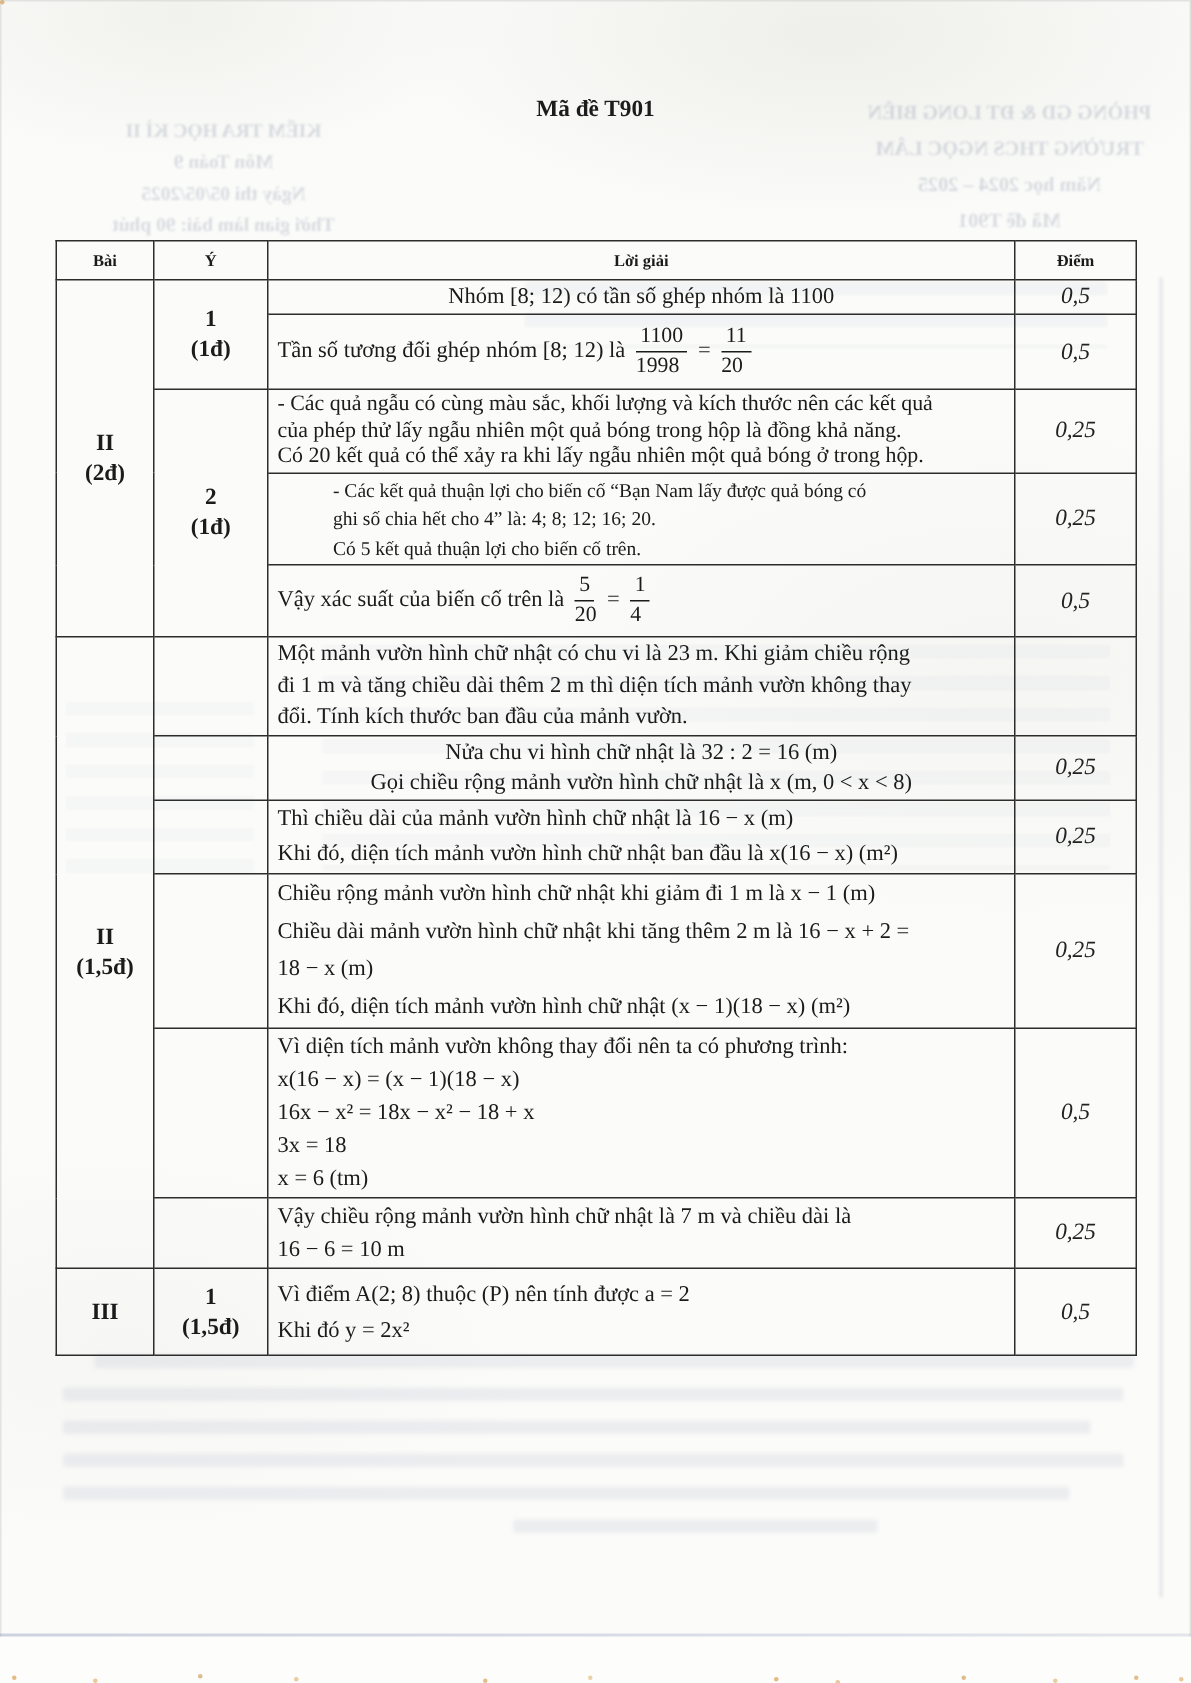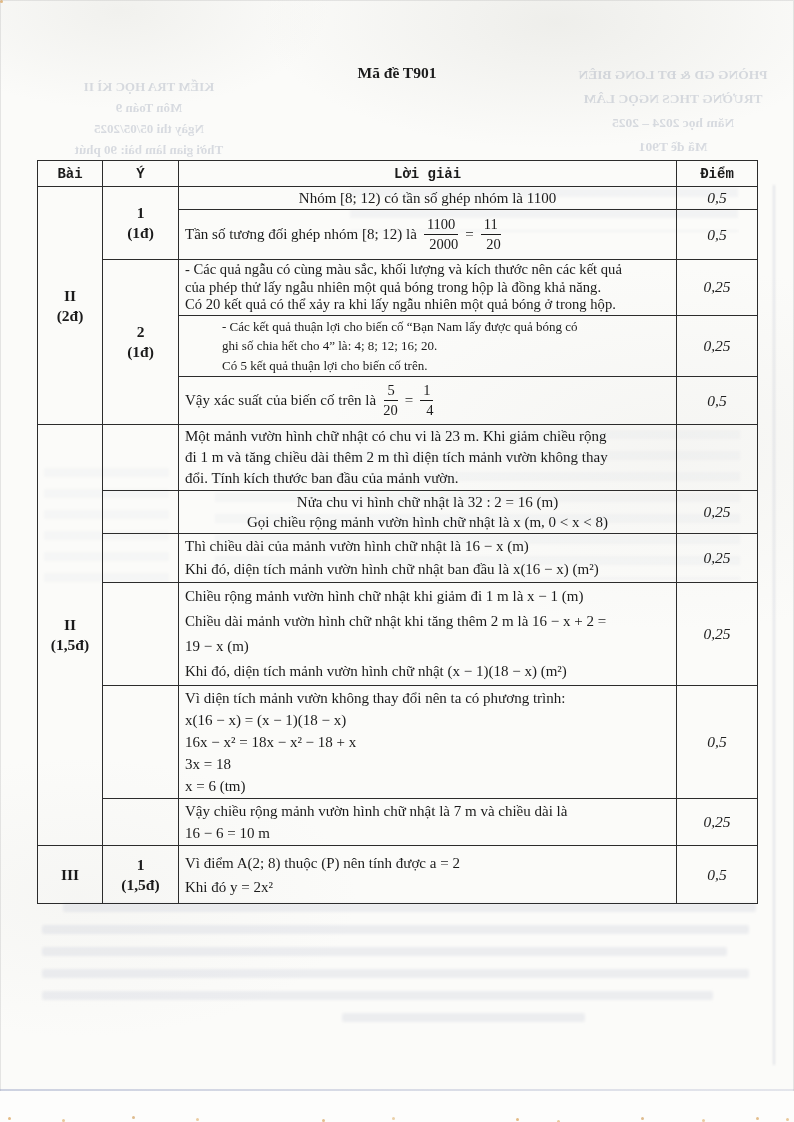--- a/index.html
+++ b/index.html
@@ -43,34 +43,34 @@
   .bleed-par .bp{height:9px;margin-bottom:13px;filter:blur(1.4px);
                  background:rgba(138,148,178,.13);border-radius:2px;}
 
   
   table.answer{
     position:absolute;left:37px;top:160px;width:720px;z-index:2;
     border-collapse:collapse;table-layout:fixed;
     font-size:15px;color:#1b1b1b;
   }
   table.answer td, table.answer th{border:1.5px solid #2c2c2c;padding:1px 6px;vertical-align:middle;}
-  th{font-size:14px;font-weight:bold;text-align:center;padding:2px 4px;font-family:Liberation Mono, monospace;}
+  th{font-size:11px;font-weight:bold;text-align:center;padding:2px 4px;}
   td.bai, td.y{text-align:center;font-weight:bold;font-size:15.5px;line-height:20px;}
   td.diem{text-align:center;font-style:italic;font-size:15.5px;color:#222;}
   td.lg{text-align:left;}
   .line{line-height:22px;}
   .lh17 .line{line-height:17.5px;font-size:14.6px;}
   .lh19 .line{line-height:19.5px;font-size:13px;margin-left:37px;}
   .lh20 .line{line-height:20px;text-align:center;}
   .lh21 .line{line-height:21px;}
   .lh23 .line{line-height:23px;}
   .lh24 .line{line-height:24px;}
   .lh25 .line{line-height:25px;}
   .fracrow{display:flex;align-items:center;}
-  .frac{display:inline-flex;flex-direction:column;align-items:flex-end;
+  .frac{display:inline-flex;flex-direction:column;align-items:flex-start;
         font-size:14.5px;line-height:1.15;margin:0 7px;}
   .frac .num{border-bottom:1.3px solid #1b1b1b;padding:0 3px 1px;}
   .frac .den{padding-top:1px;}
 
   
   .edge-vline{position:absolute;left:773px;top:185px;width:2px;height:880px;
               background:rgba(168,174,190,.28);filter:blur(1px);z-index:1;}
   .edge-hline{position:absolute;left:0;top:1089px;width:794px;height:2px;z-index:3;
               background:linear-gradient(90deg, rgba(150,160,195,.45), rgba(175,180,205,.3));}
   .bottom-strip{position:absolute;left:0;top:1091px;width:794px;height:31px;background:#fdfdfc;z-index:2;}
@@ -146,21 +146,21 @@
       </td>
       <td class="diem">0,5</td>
     </tr>
 
     <tr style="height:50px">
       <td class="lg">
         <div class="fracrow">
           <span>Tần số tương đối ghép nhóm [8; 12) là</span>
           <span class="frac">
             <span class="num">1100</span>
-            <span class="den">2000</span>
+            <span class="den">1998</span>
           </span>
           <span>=</span>
           <span class="frac">
             <span class="num">11</span>
             <span class="den">20</span>
           </span>
         </div>
       </td>
       <td class="diem">0,5</td>
     </tr>
@@ -235,21 +235,21 @@
         <div class="line">Khi đó, diện tích mảnh vườn hình chữ nhật ban đầu là x(16 − x) (m²)</div>
       </td>
       <td class="diem">0,25</td>
     </tr>
 
     <tr style="height:99px">
       <td class="y"></td>
       <td class="lg lh25">
         <div class="line">Chiều rộng mảnh vườn hình chữ nhật khi giảm đi 1 m là x − 1 (m)</div>
         <div class="line">Chiều dài mảnh vườn hình chữ nhật khi tăng thêm 2 m là 16 − x + 2 =</div>
-        <div class="line">19 − x (m)</div>
+        <div class="line">18 − x (m)</div>
         <div class="line">Khi đó, diện tích mảnh vườn hình chữ nhật (x − 1)(18 − x) (m²)</div>
       </td>
       <td class="diem">0,25</td>
     </tr>
 
     <tr style="height:107px">
       <td class="y"></td>
       <td class="lg">
         <div class="line">Vì diện tích mảnh vườn không thay đổi nên ta có phương trình:</div>
         <div class="line">x(16 − x) = (x − 1)(18 − x)</div>

